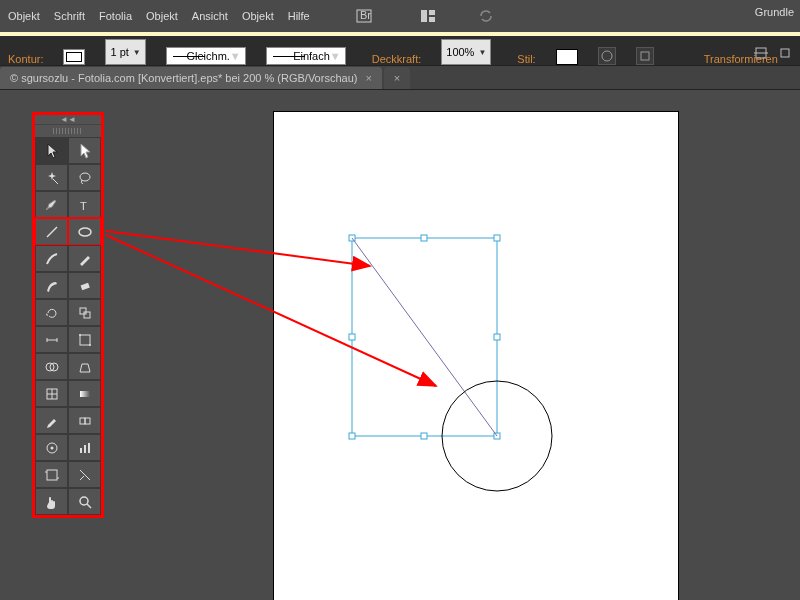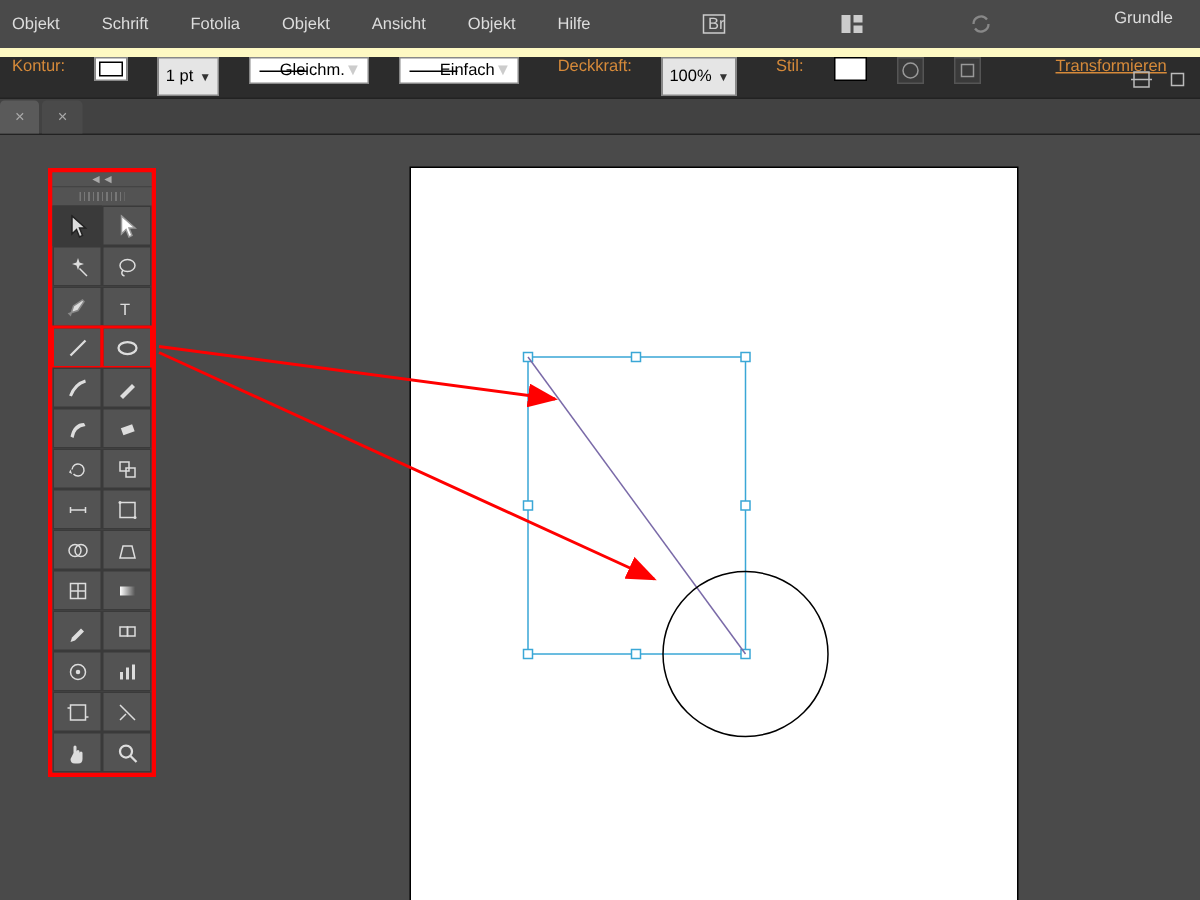--- a/index.html
+++ b/index.html
@@ -1,45 +1,45 @@
 <!DOCTYPE html>
 <html><head>
 <meta charset="utf-8">
 <style>
 *{margin:0;padding:0;box-sizing:border-box;font-family:Arial,sans-serif;font-size:11px;color:#ccc}
 body{background:#4a4a4a;width:800px;height:600px;overflow:hidden;position:relative}
-.menubar{height:32px;background:#4a4a4a;display:flex;align-items:center;padding:0 8px;gap:28px}
+.menubar{height:32px;background:#4a4a4a;display:flex;align-items:center;padding:0 8px;gap:14px}
 .menubar span{color:#ddd;cursor:default}
 .menubar .icon{width:16px;height:16px;display:inline-flex;align-items:center;justify-content:flex-end}
-.optbar{height:34px;background:#2c2c2c;border-top:6px solid #fef9c3;border-bottom:1px solid #222;display:flex;align-items:flex-start;padding:0 8px;gap:20px}
+.optbar{height:34px;background:#2c2c2c;border-top:4px solid #fef9c3;border-bottom:1px solid #222;display:flex;align-items:flex-end;padding:0 8px;gap:20px}
 .optbar .lbl{color:#d68a3a}
 .optbar .lbl2{color:#d68a3a;margin-left:6px}
 .swatch{width:22px;height:16px;background:#fff;border:1px solid #000}
 .dd{display:flex;align-items:center;background:#e5e5e5;color:#000;height:18px;padding:12px 4px;border:1px solid #888}
 .dd .arr{margin-left:4px;font-size:8px;color:#333}
 .seg{width:80px;height:18px;background:#fff;border:1px solid #888;position:relative;display:flex;align-items:center;justify-content:flex-end;padding-right:4px}
 .seg .ln{position:absolute;left:6px;top:50%;height:1px;background:#000;width:32px}
 .btn{width:18px;height:18px;background:#3a3a3a;border:1px solid #555;display:flex;align-items:center;justify-content:center}
-.trans{color:#d68a3a;text-decoration:underline}
+.trans{color:#d68a3a;}
 .tabs{height:24px;background:#424242;display:flex;align-items:flex-end;border-bottom:1px solid #222}
 .tab{height:22px;background:#5a5a5a;padding:0 10px;display:flex;align-items:center;border-radius:3px 3px 0 0;margin-right:2px;color:#eee;gap:8px}
 .tab.active{background:#4a4a4a}
 .tab .x{color:#aaa;cursor:default}
 .stage{position:absolute;top:90px;left:0;right:0;bottom:0}
 .artboard{position:absolute;left:274px;top:22px;width:404px;height:488px;background:#fff;box-shadow:0 0 0 1px #000}
 .toolbox{position:absolute;left:32px;top:22px;width:72px;background:#535353;border:3px solid red}
 .toolbox .collapse{height:10px;background:#535353;text-align:center;color:#aaa;font-size:8px;border-bottom:1px solid #444}
 .toolbox .grip{height:12px;background:#535353;display:flex;align-items:center;justify-content:center}
 .toolbox .grip::before{content:"";width:30px;height:6px;background:repeating-linear-gradient(90deg,#777,#777 1px,transparent 1px,transparent 3px)}
 .trow{display:flex;height:27px}
 .tcell{width:50%;display:flex;align-items:center;justify-content:center;border:1px solid #3a3a3a;position:relative}
 .tcell.sel{background:#3a3a3a}
 .trow.hl .tcell{outline:2px solid red;outline-offset:-1px}
 svg{display:block}
-.right{position:absolute;right:18px;top:6px;color:#ddd}
+.right{position:absolute;right:6px;top:6px;color:#ddd}
 .ricons{position:absolute;right:6px;top:44px;display:flex;gap:6px}
 .ricons .btn{background:transparent;border:none}
 </style>
 </head>
 <body>
 
 <div class="menubar">
   <span>Objekt</span>
   <span>Schrift</span>
   <span>Fotolia</span>
@@ -119,20 +119,21 @@
     </span>
   <span class="btn">
       <svg width="14" height="14">
         <rect x="3" y="3" width="8" height="8" fill="none" stroke="#bbb"></rect>
       </svg>
     </span>
 </div>
 
 <div class="tabs">
   <div class="tab">
+      <span>© sgursozlu - Fotolia.com [Konvertiert].eps* bei 200 % (RGB/Vorschau)</span>
       <span class="x">×</span>
     </div>
   <div class="tab active">
       <span class="x">×</span>
     </div>
 </div>
 
 <div class="stage">
   <div class="artboard">
     <svg width="404" height="488">

